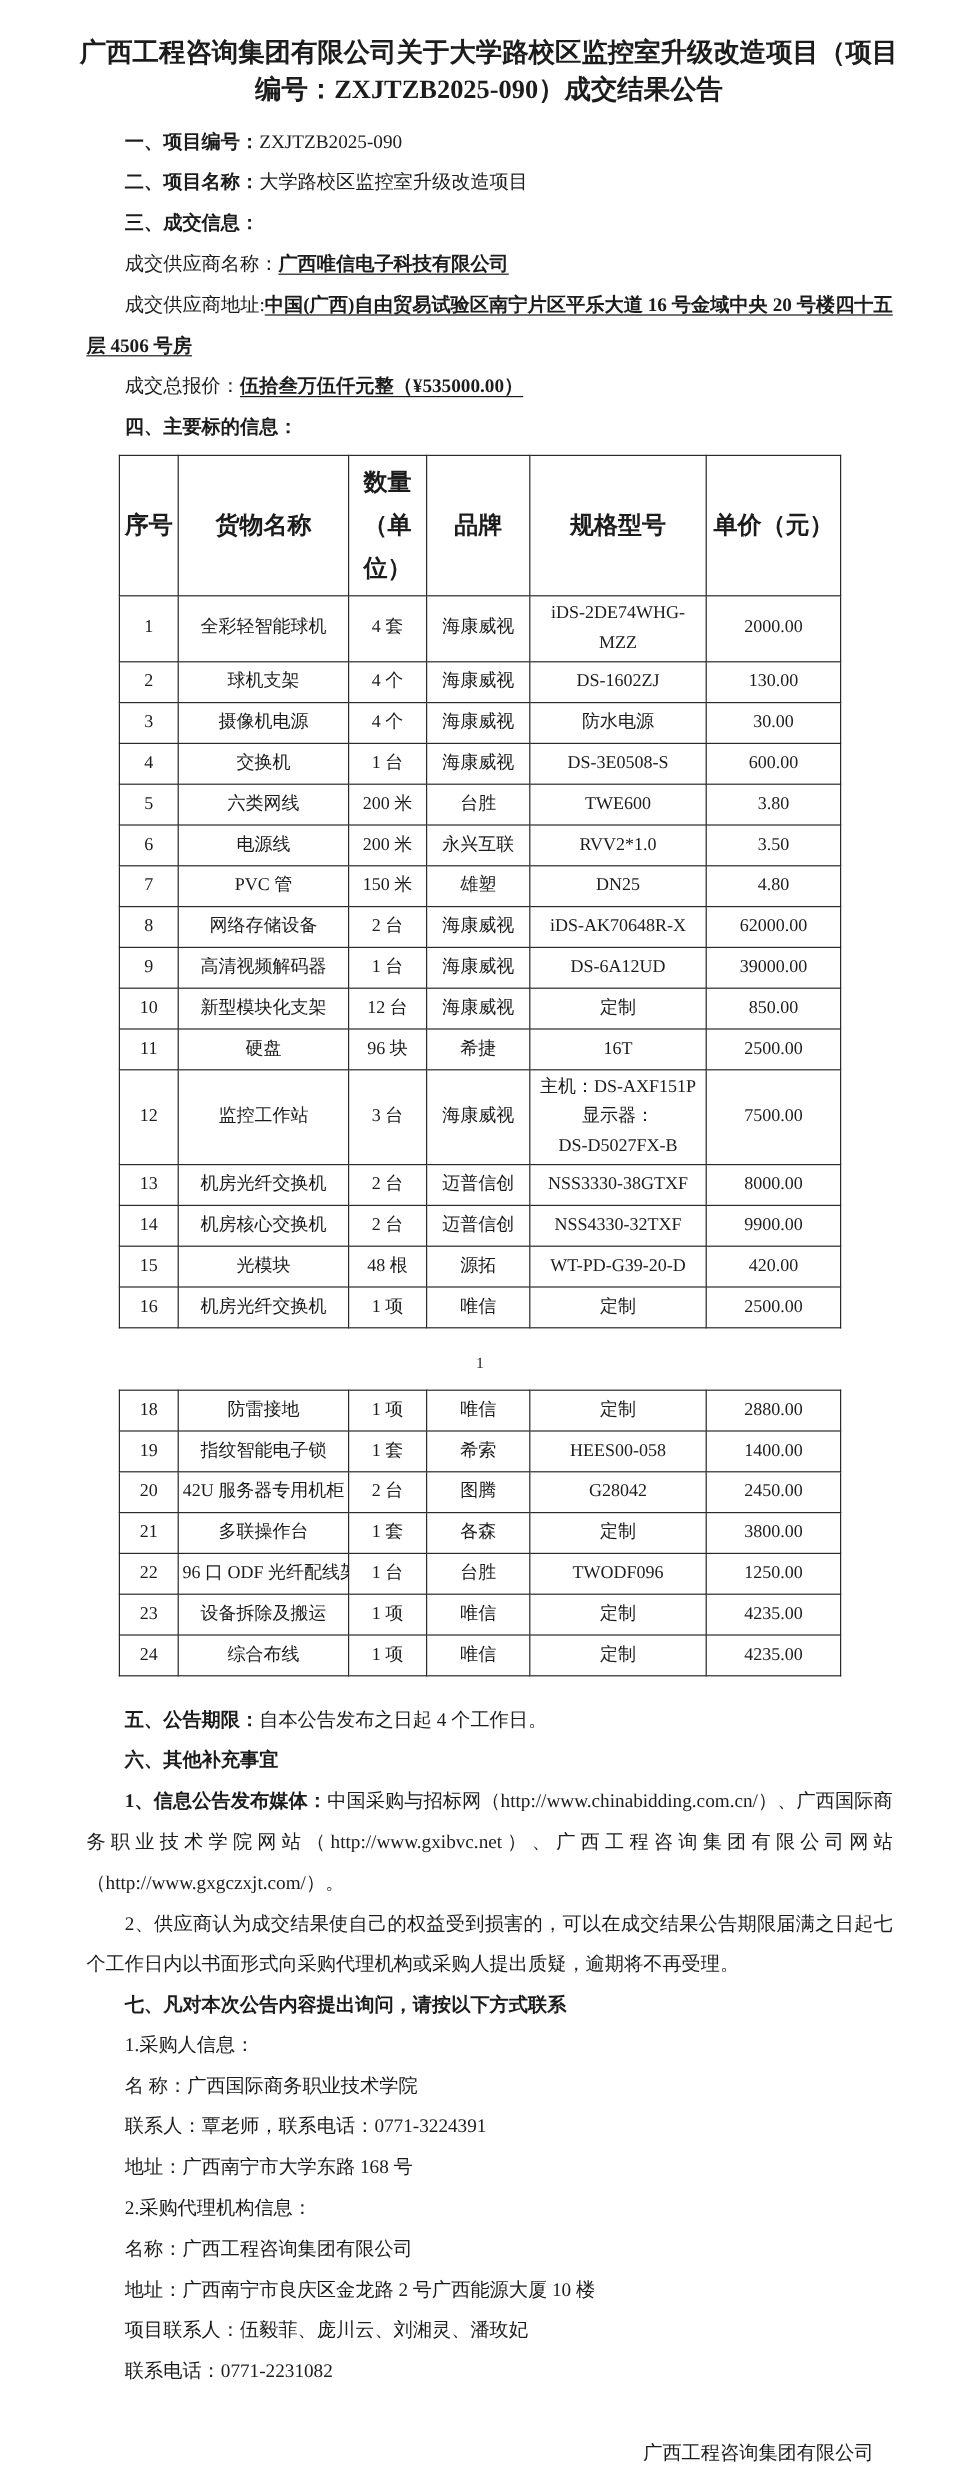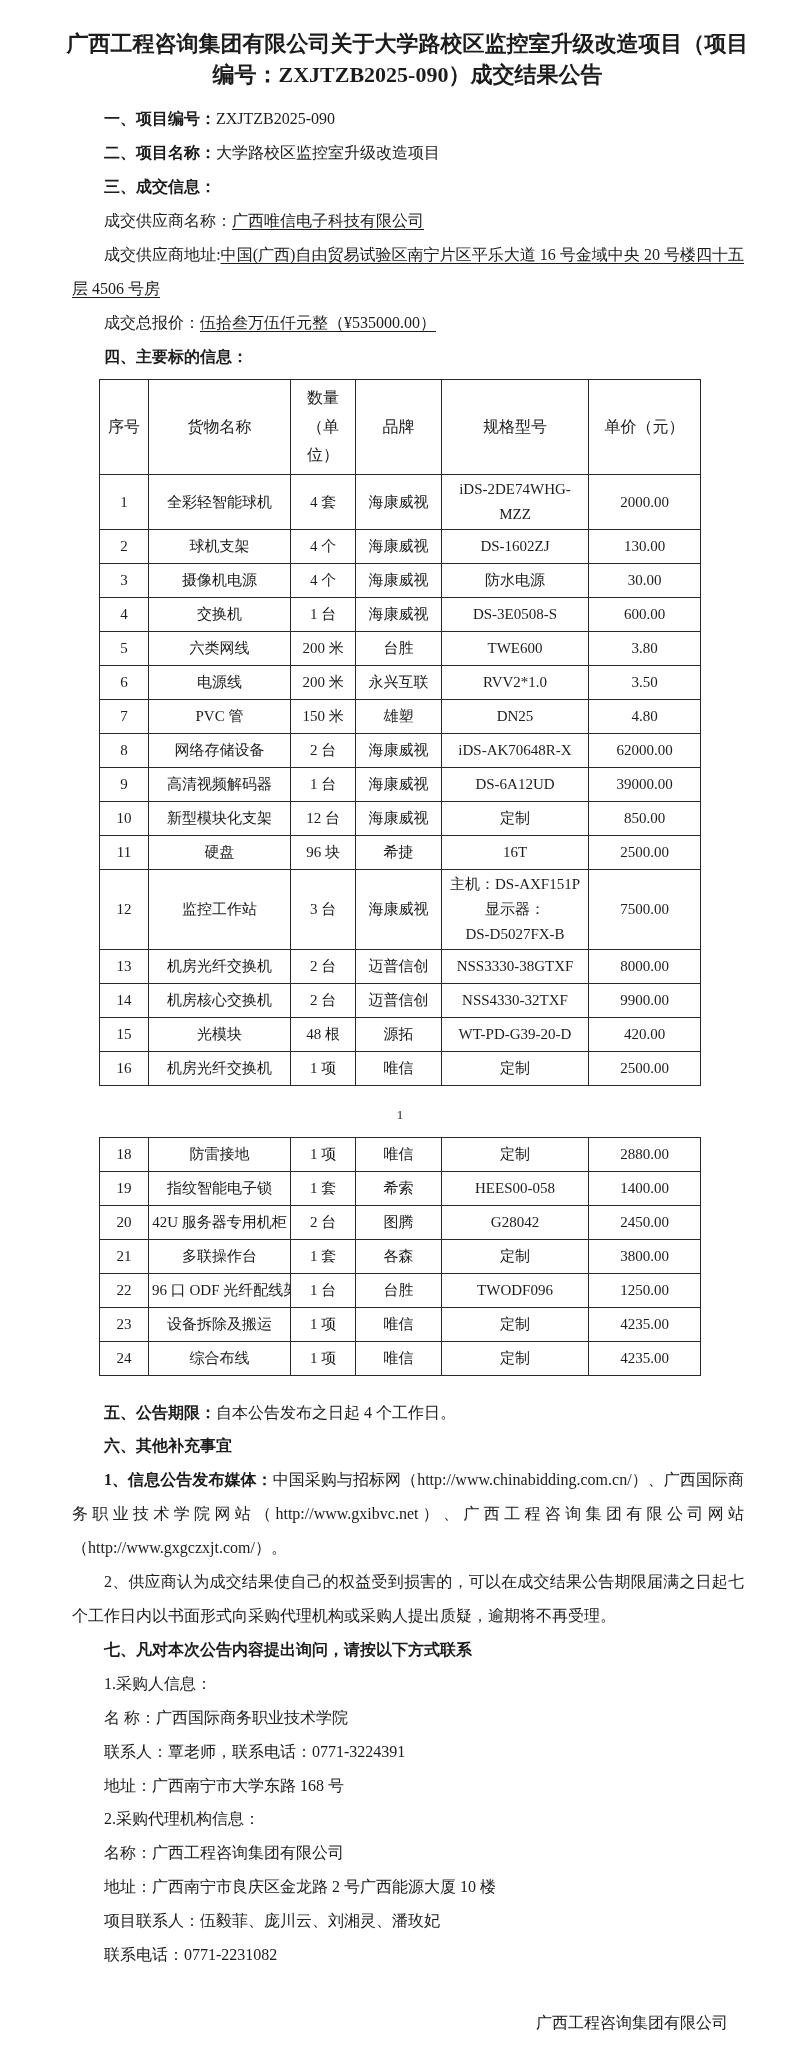--- a/index.html
+++ b/index.html
@@ -9,32 +9,32 @@
     font-family:"Liberation Serif","DejaVu Serif",serif;
     padding-top:28px;
   }
   .doc-title{
     font-weight:bold;font-size:22px;line-height:1.42;text-align:center;
     padding:0 50px;margin:0 0 12px 15px;
   }
   .bodytext{padding:0 56px 0 72px;font-size:16px;}
   p.para{margin:0;line-height:2.12;text-indent:2em;text-align:justify;}
   .b{font-weight:bold;margin-top:12px;}
-  .u{text-decoration:underline;text-underline-offset:3px;}
+  .u{text-decoration:underline;text-underline-offset:3px;font-weight:bold;}
   .tablewrap{display:flex;justify-content:center;}
   .t1wrap{margin-top:5px;}
   table.items{
     border-collapse:collapse;width:601px;table-layout:fixed;
     font-size:15px;color:#1c1c1c;
   }
   table.items td, table.items th{
     border:1px solid #2a2a2a;text-align:center;vertical-align:middle;
     padding:2px 3px;line-height:1.66;white-space:pre-line;overflow:hidden;
   }
-  table.items th{font-weight:normal;font-size:16px;line-height:1.8;padding:4px 2px;}
+  table.items th{font-weight:bold;font-size:20px;line-height:1.8;padding:4px 2px;}
   table.items td{height:29px;}
   table.items td:nth-child(2){white-space:nowrap;text-align:center;}
   .pagenum{text-align:center;font-size:13px;margin:0;line-height:1;}
   .pagenum1{margin:22px 0 16px 0;}
   .t2wrap{margin-bottom:20px;}
   .sig{
     display:flex;flex-direction:column;align-items:center;
     width:max-content;margin:34px 72px 0 auto;
     font-size:16px;line-height:2.1;
   }

